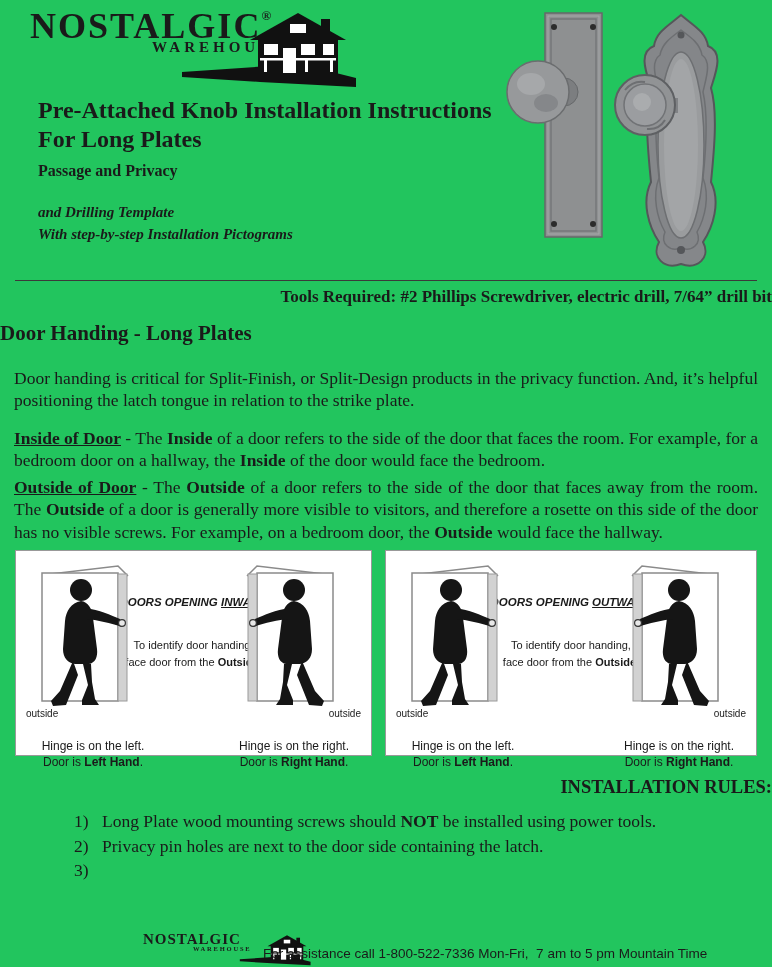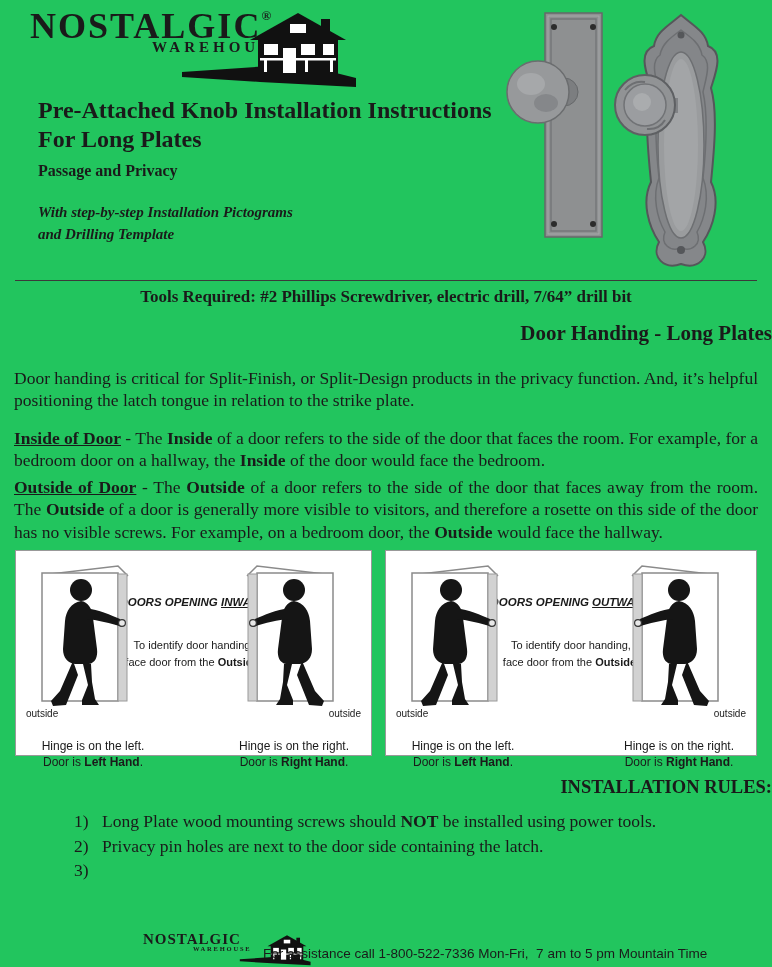--- a/index.html
+++ b/index.html
@@ -15,22 +15,22 @@
 
   
   .products{position:absolute;left:490px;top:0;}
 
   
   .doc-title{position:absolute;left:38px;top:96px;font-size:24px;font-weight:bold;line-height:1.22;}
   .doc-subtitle{position:absolute;left:38px;top:162px;font-size:16px;font-weight:bold;}
   .tagline{position:absolute;left:38px;top:202px;font-size:15px;font-weight:bold;font-style:italic;line-height:1.45;}
 
   .rule{position:absolute;left:15px;top:280px;width:742px;border:0;border-top:1.6px solid #3a3a3a;margin:0;}
-  .tools-line{position:absolute;left:0;top:287px;width:100%;text-align:center;font-size:17px;font-weight:bold;}
-  .section-heading{position:absolute;left:0;top:321px;width:100%;text-align:right;font-size:21px;font-weight:bold;}
+  .tools-line{position:absolute;left:0;top:287px;width:100%;text-align:right;font-size:17px;font-weight:bold;}
+  .section-heading{position:absolute;left:0;top:321px;width:100%;text-align:left;font-size:21px;font-weight:bold;}
 
   
   .para{position:absolute;left:14px;width:744px;font-size:17.5px;line-height:1.28;text-align:justify;}
   .p1{top:367px;} .p2{top:427px;} .p3{top:476px;}
   .bu{font-weight:bold;text-decoration:underline;}
   b{font-weight:bold;}
 
   
   .boxes{position:absolute;left:15px;top:550px;height:208px;display:flex;gap:13px;}
   .dbox{position:relative;height:206px;border:1px solid #999;background:#fff;box-sizing:border-box;}
@@ -136,22 +136,22 @@
       <path d="M135,90 q8,-10 20,-8 M175,120 q-6,10 -18,9" fill="none" stroke="#6d6f72" stroke-width="2"></path>
     </g>
   </svg>
 
   <div class="doc-title">
     <div>Pre-Attached Knob Installation Instructions</div>
     <div>For Long Plates</div>
   </div>
   <div class="doc-subtitle">Passage and Privacy</div>
   <div class="tagline">
+    <div>and Drilling Template</div>
     <div>With step-by-step Installation Pictograms</div>
-    <div>and Drilling Template</div>
   </div>
 
   <hr class="rule">
   <div class="tools-line">Tools Required: #2 Phillips Screwdriver, electric drill, 7/64” drill bit</div>
   <div class="section-heading">Door Handing - Long Plates</div>
 
   <div class="para p2"><span class="bu">Inside of Door</span><span> - The </span><b>Inside</b><span> of a door refers to the side of the door that faces the room.  For example, for a bedroom door on a hallway, the </span><b>Inside</b><span> of the door would face the bedroom.</span></div>
 
   <div class="para p1">Door handing is critical for Split-Finish, or Split-Design products in the privacy function.  And, it’s helpful positioning the latch tongue in relation to the strike plate.</div>
 

